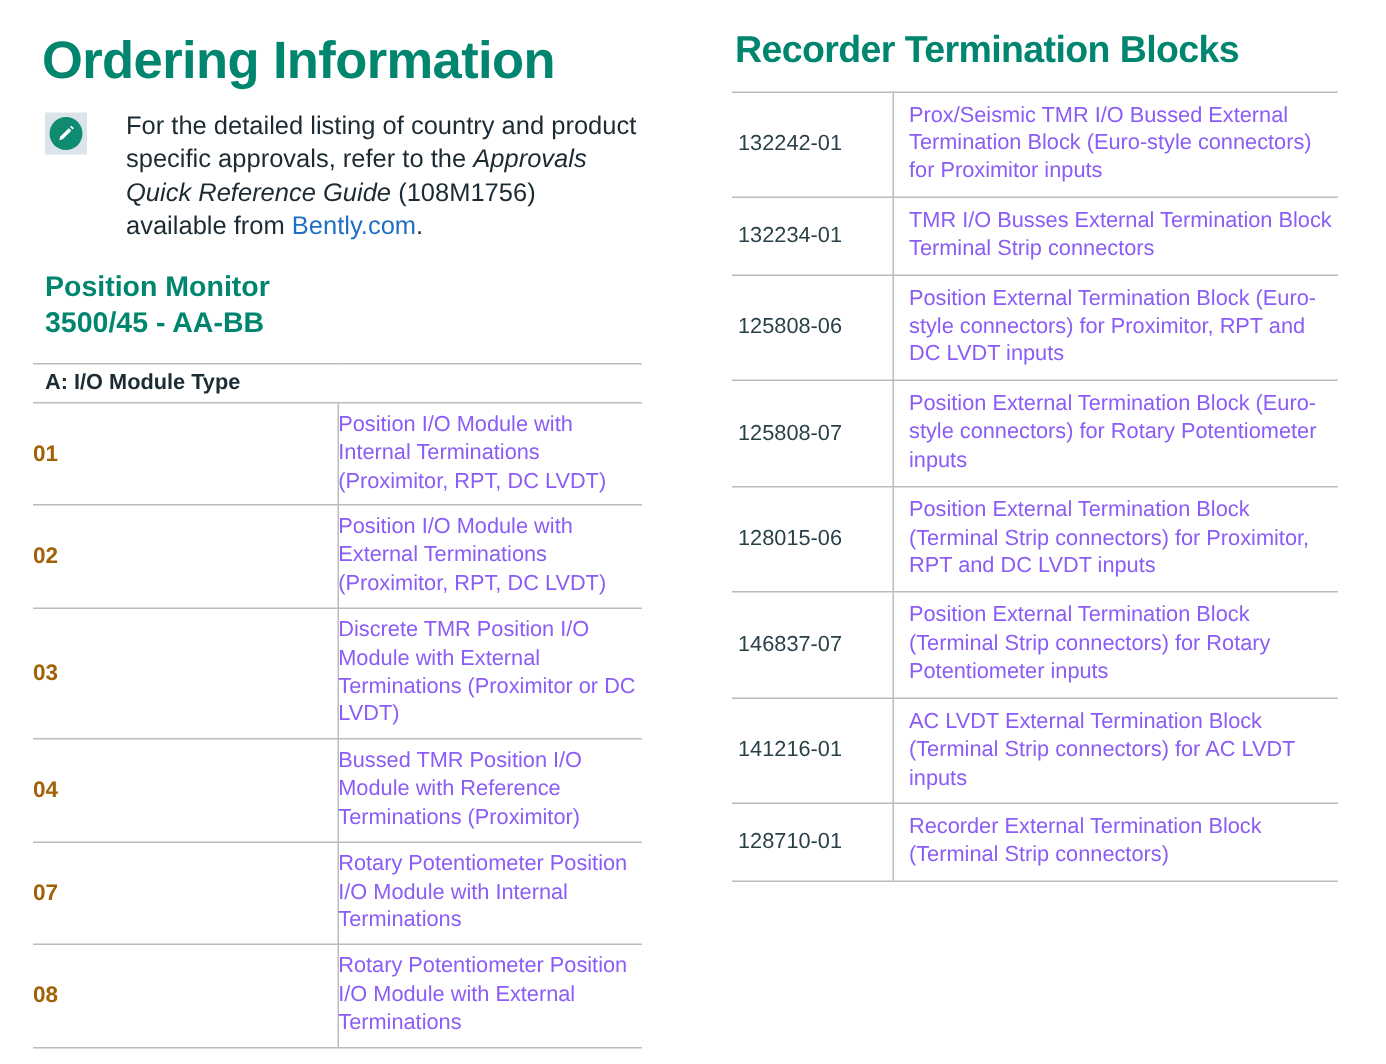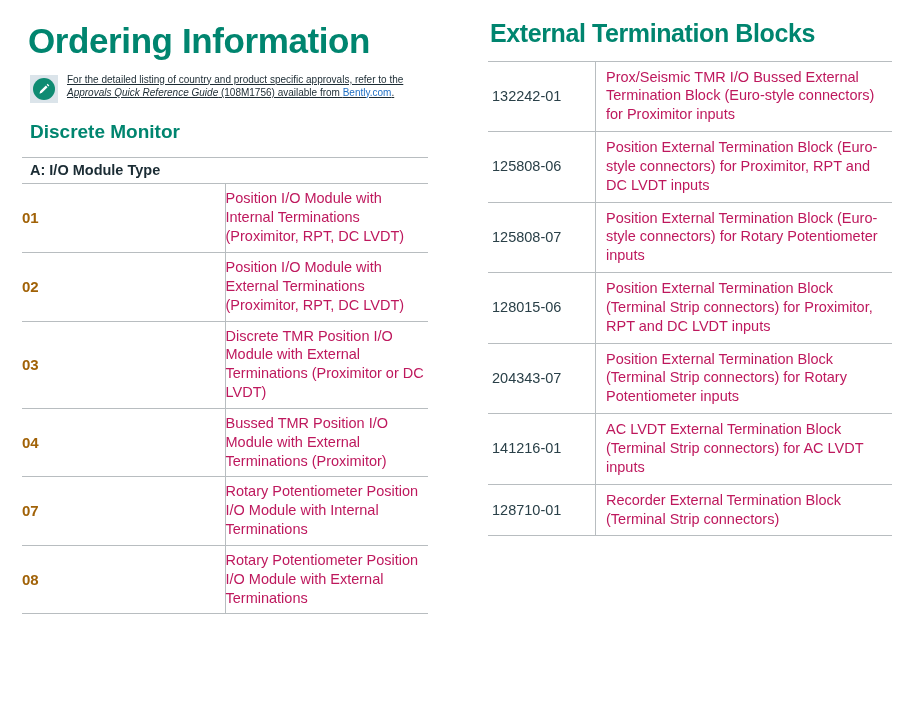--- a/index.html
+++ b/index.html
@@ -74,25 +74,24 @@
     width: 22px;
     height: 22px;
     border-radius: 50%;
     background: #0f8b72;
     display: flex;
     align-items: center;
     justify-content: center;
   }
   .note-text {
     flex: 1 1 auto;
-    margin-left: 9px;
-    font-size: 10px;
+    margin-left: 26px;
+    font-size: 17px;
     line-height: 1.33;
     color: #1c2b33;
-    text-decoration: underline;
   }
   .note-text i {
     font-style: italic;
   }
   .link {
     color: #1f6fc4;
     text-decoration: none;
   }
 
   
@@ -138,21 +137,21 @@
     font-weight: bold;
     font-size: 15px;
     color: #a16207;
     padding-left: 8px;
     border-right: 1.5px solid #b8bdc0;
     width: 52px;
   }
   td.desc {
     font-size: 14.5px;
     line-height: 1.3;
-    color: #be185d;
+    color: #8b5cf6;
     padding-left: 9px;
   }
   
   .right-tbl td.partno {
     font-size: 14.5px;
     color: #2a4048;
     font-weight: normal;
     padding-left: 4px;
     border-right: 1.5px solid #b8bdc0;
     width: 103px;
@@ -180,21 +179,22 @@
             <path d="M4.5 19.5l1.1-4.0 9.6-9.6 2.9 2.9-9.6 9.6z" fill="#ffffff"></path>
             <path d="M16.6 4.6l1.6-1.6 2.9 2.9-1.6 1.6z" fill="#ffffff"></path>
             <path d="M4.5 19.5l1.1-4.0 2.9 2.9z" fill="#ffffff"></path>
           </svg>
         </span>
       </span>
       <div class="note-text"><span>For the detailed listing of country and product specific approvals, refer to the </span><i>Approvals Quick Reference Guide</i><span> (108M1756) available from </span><a class="link" href="#">Bently.com</a><span>.</span></div>
     </div>
 
     <div class="prod-title">
-      <div>Discrete Monitor</div>
+      <div>Position Monitor</div>
+      <div>3500/45 - AA-BB</div>
     </div>
 
     <table class="spec left-tbl">
       <tbody>
           <tr class="section-row">
             <td colspan="2">A: I/O Module Type</td>
           </tr>
           <tr>
             <td class="code">01</td>
             <td class="desc">Position I/O Module with Internal Terminations (Proximitor, RPT, DC LVDT)</td>
@@ -202,58 +202,62 @@
           <tr>
             <td class="code">02</td>
             <td class="desc">Position I/O Module with External Terminations (Proximitor, RPT, DC LVDT)</td>
           </tr>
           <tr>
             <td class="code">03</td>
             <td class="desc">Discrete TMR Position I/O Module with External Terminations (Proximitor or DC LVDT)</td>
           </tr>
           <tr>
             <td class="code">04</td>
-            <td class="desc">Bussed TMR Position I/O Module with External Terminations (Proximitor)</td>
+            <td class="desc">Bussed TMR Position I/O Module with Reference Terminations (Proximitor)</td>
           </tr>
           <tr>
             <td class="code">07</td>
             <td class="desc">Rotary Potentiometer Position I/O Module with Internal Terminations</td>
           </tr>
           <tr>
             <td class="code">08</td>
             <td class="desc">Rotary Potentiometer Position I/O Module with External Terminations</td>
           </tr>
         </tbody>
     </table>
   </div>
 
   <div class="col-right">
 
-    <h1 class="h1 h1-right">External Termination Blocks</h1>
+    <h1 class="h1 h1-right">Recorder Termination Blocks</h1>
 
     <table class="spec right-tbl">
       <tbody>
           <tr>
             <td class="partno">132242-01</td>
             <td class="desc">Prox/Seismic TMR I/O Bussed External Termination Block (Euro-style connectors) for Proximitor inputs</td>
           </tr>
           <tr>
+            <td class="partno">132234-01</td>
+            <td class="desc">TMR I/O Busses External Termination Block<br>Terminal Strip connectors</td>
+          </tr>
+          <tr>
             <td class="partno">125808-06</td>
             <td class="desc">Position External Termination Block (Euro-style connectors) for Proximitor, RPT and DC LVDT inputs</td>
           </tr>
           <tr>
             <td class="partno">125808-07</td>
             <td class="desc">Position External Termination Block (Euro-style connectors) for Rotary Potentiometer inputs</td>
           </tr>
           <tr>
             <td class="partno">128015-06</td>
             <td class="desc">Position External Termination Block (Terminal Strip connectors) for Proximitor, RPT and DC LVDT inputs</td>
           </tr>
           <tr>
-            <td class="partno">204343-07</td>
+            <td class="partno">146837-07</td>
             <td class="desc">Position External Termination Block (Terminal Strip connectors) for Rotary Potentiometer inputs</td>
           </tr>
           <tr>
             <td class="partno">141216-01</td>
             <td class="desc">AC LVDT External Termination Block (Terminal Strip connectors) for AC LVDT inputs</td>
           </tr>
           <tr>
             <td class="partno">128710-01</td>
             <td class="desc">Recorder External Termination Block (Terminal Strip connectors)</td>
           </tr>

